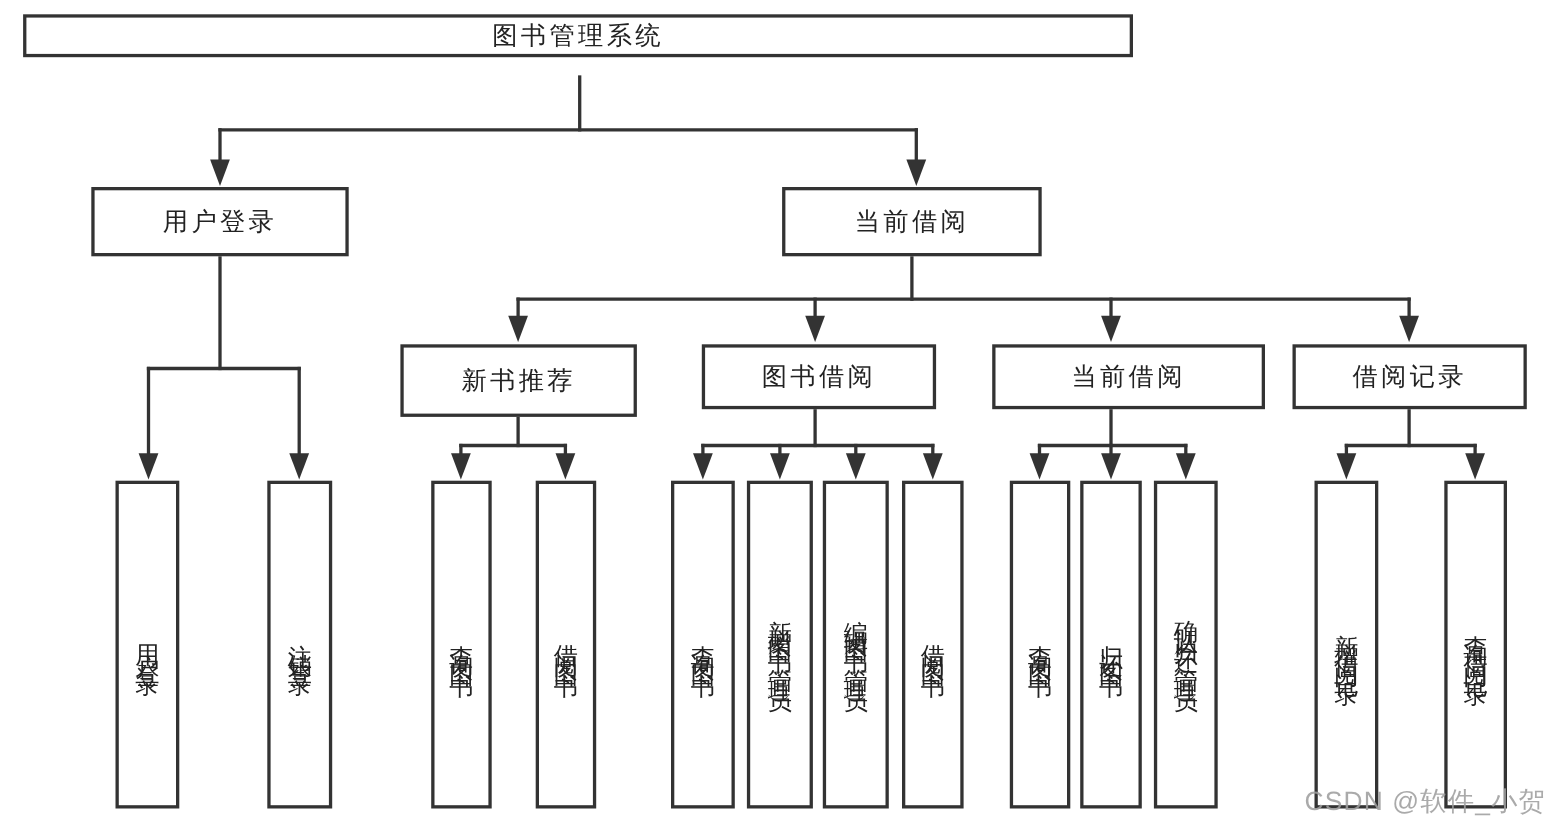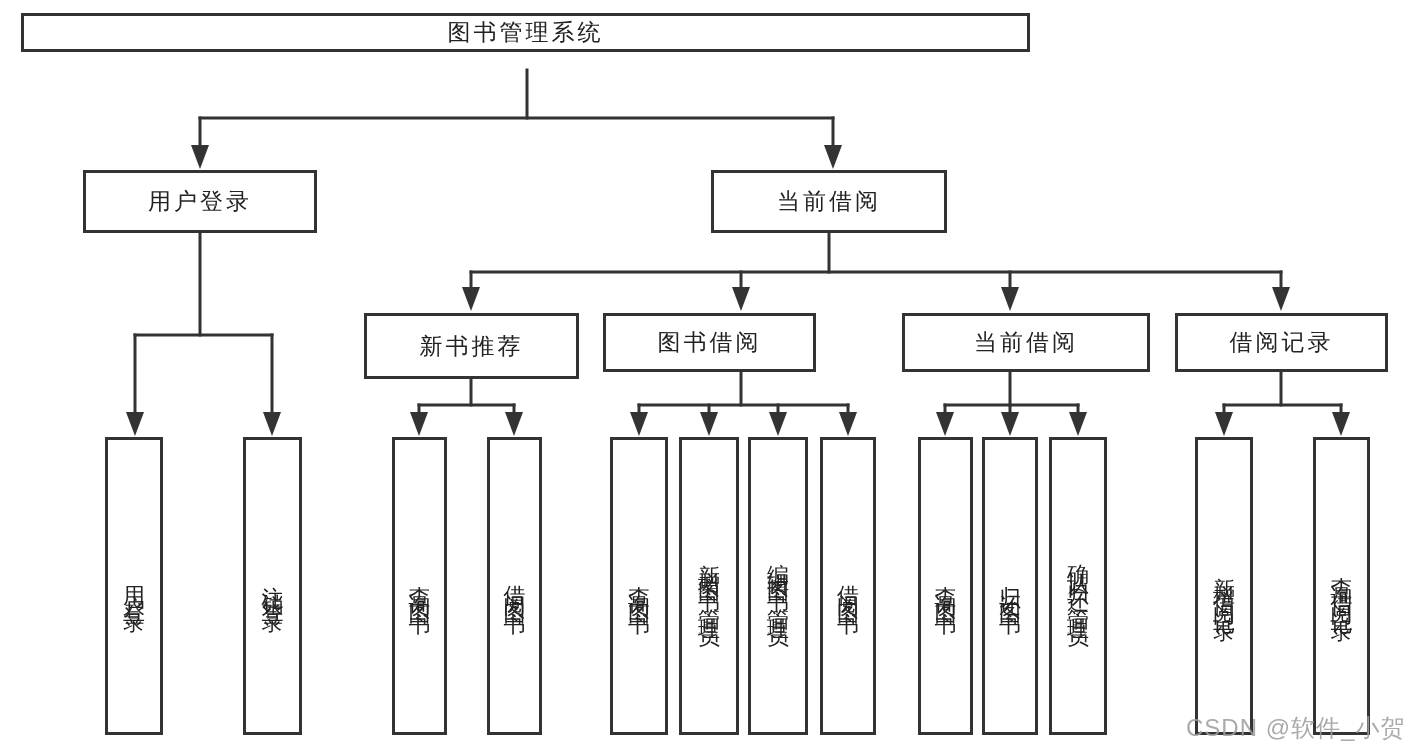--- a/index.html
+++ b/index.html
@@ -94,21 +94,21 @@
       <path d="M1332 412 L1350 412 L1341 436 Z"></path>
     </g>
   </svg>
 
   <div class="hnode" style="left:21px;top:13px;width:1009px;height:39px;">图书管理系统</div>
 
   <div class="hnode" style="left:83px;top:170px;width:234px;height:63px;">用户登录</div>
   <div class="hnode" style="left:711px;top:170px;width:236px;height:63px;">当前借阅</div>
 
   <div class="hnode" style="left:364px;top:313px;width:215px;height:66px;">新书推荐</div>
-  <div class="hnode" style="left:603px;top:313px;width:213px;height:59px;">图书借阅</div>
+  <div class="hnode" style="left:638px;top:313px;width:213px;height:59px;">图书借阅</div>
   <div class="hnode" style="left:902px;top:313px;width:248px;height:59px;">当前借阅</div>
   <div class="hnode" style="left:1175px;top:313px;width:213px;height:59px;">借阅记录</div>
 
   <div class="vnode" style="left:105px;top:437px;width:58px;height:298px;">用户登录</div>
   <div class="vnode" style="left:243px;top:437px;width:59px;height:298px;">注销登录</div>
 
   <div class="vnode" style="left:392px;top:437px;width:55px;height:298px;">查询图书</div>
   <div class="vnode" style="left:487px;top:437px;width:55px;height:298px;">借阅图书</div>
 
   <div class="vnode" style="left:610px;top:437px;width:58px;height:298px;">查询图书</div>

